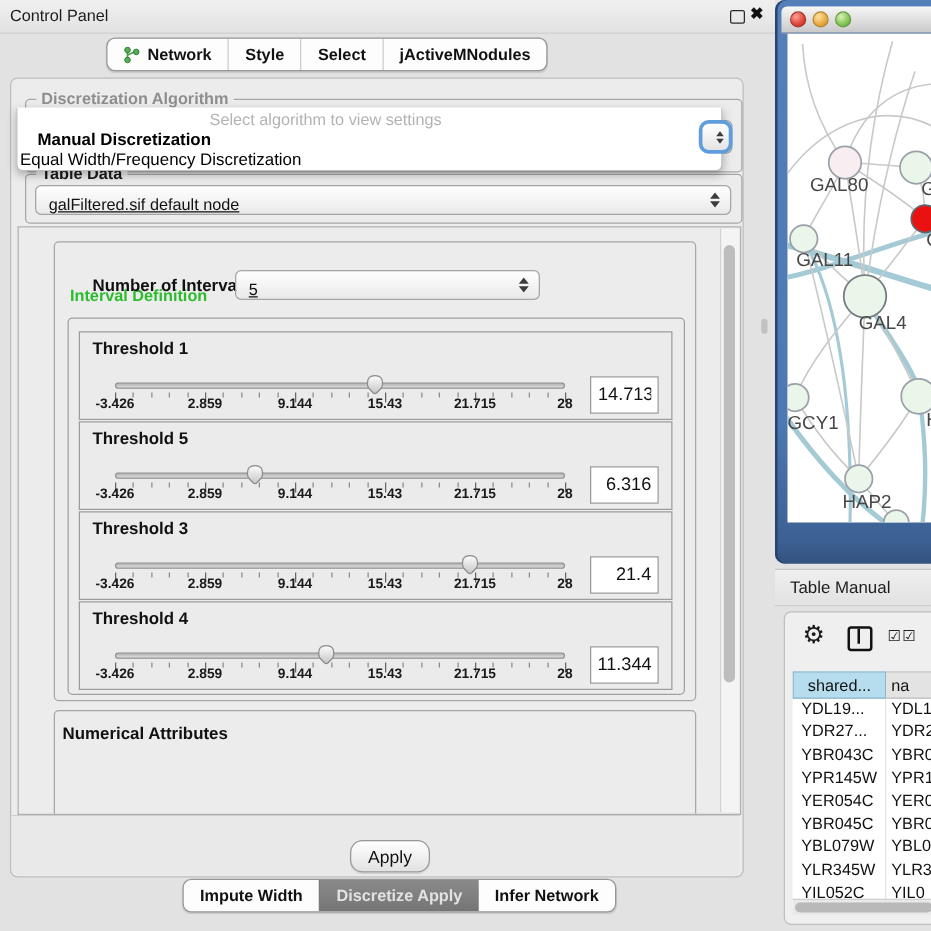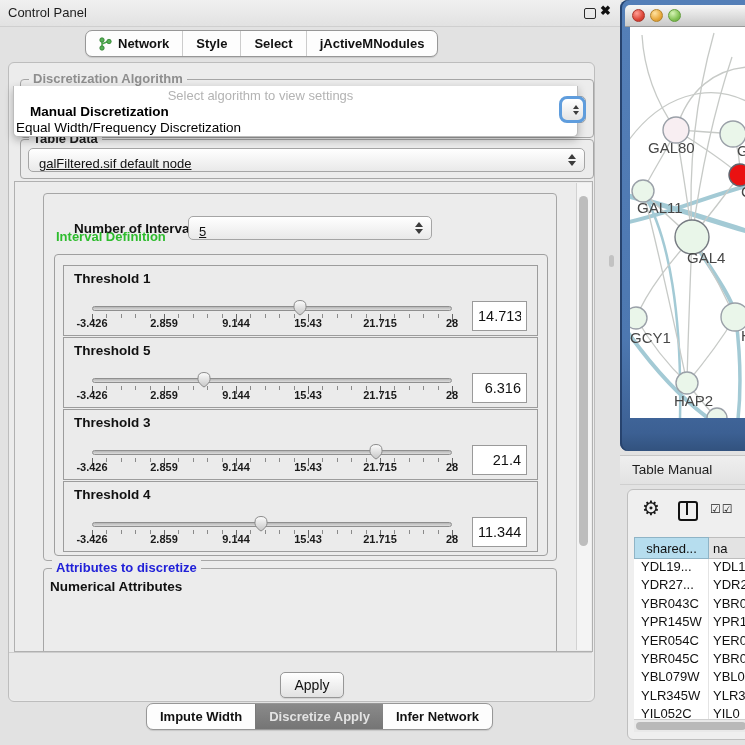--- a/index.html
+++ b/index.html
@@ -88,21 +88,21 @@
   .g-attr > .group-label{color:#2121d8;}
   .attr-title{position:absolute;left:6px;top:10px;font-size:13.5px;font-weight:bold;color:#111;}
   .attr-list{position:absolute;left:13px;top:30px;width:488px;height:88px;background:#ffffff;border:1px solid #b5b5b5;box-sizing:border-box;overflow:hidden;}
   .attr-list .li{font-size:13.5px;color:#111;padding:1px 0 1px 12px;line-height:16.5px;white-space:nowrap;}
   .attr-vsb{position:absolute;right:0;top:0;bottom:0;width:13px;background:#f0f0f0;border-left:1px solid #d5d5d5;}
   .attr-vsb .vthumb{position:absolute;left:2px;top:2px;width:8px;height:42px;border-radius:4px;background:#b9b9b9;}
 
   
   .apply-row{left:9px;top:652px;width:583px;height:47px;background:#e9e9e9;border-top:1px solid #cdcdcd;border-radius:0 0 6px 6px;}
   .btn{position:absolute;background:linear-gradient(#ffffff,#e2e2e2);border:1px solid #979797;border-radius:5px;font-size:14px;color:#111;display:flex;align-items:center;justify-content:center;box-shadow:0 1px 1px rgba(0,0,0,.1);}
-  .apply-btn{left:271px;top:19px;width:62px;height:24px;}
+  .apply-btn{left:271px;top:19px;width:62px;height:24px;border-radius:10px;}
 
   
   .divider-handle{left:609px;top:255px;width:5px;height:12px;border-radius:3px;background:#c2c2c2;}
 
   
   .net-window{left:620px;top:0;width:125px;height:451px;background:linear-gradient(#547fb8,#4d78b1 75%,#3c6093 96%,#32527e);border-radius:8px 0 0 8px;box-shadow:inset 2px 0 0 #27436e;}
   .net-titlebar{left:5px;top:5px;width:120px;height:21px;background:linear-gradient(#f7f7f7,#c9c9c9);border-radius:5px 0 0 0;border-bottom:1px solid #9a9a9a;}
   .light{position:absolute;top:4px;width:13px;height:13px;border-radius:50%;box-sizing:border-box;}
   .l-red{left:7px;background:radial-gradient(circle at 35% 30%,#ff9f96,#dd4538 60%,#b33228);border:1px solid #a8352b;}
   .l-yellow{left:25px;background:radial-gradient(circle at 35% 30%,#ffe2a0,#e8a83c 60%,#c1862a);border:1px solid #b3832b;}
@@ -402,21 +402,20 @@
                 <b style="left: 60%;">15.43</b>
                 <b style="left: 80%;">21.715</b>
                 <b style="left: 100%;">28</b>
               </div>
           </div>
         </div>
       </div>
     </div>
 
     <div class="groupbox g-attr">
-      <span class="group-label">Attributes to discretize</span>
       <div class="attr-title">Numerical Attributes</div>
     </div>
 
     <div class="vsb">
         <div class="vthumb sp-thumb"></div>
       </div>
   </div>
 
   <div class="abs apply-row">
     <div class="btn apply-btn">

